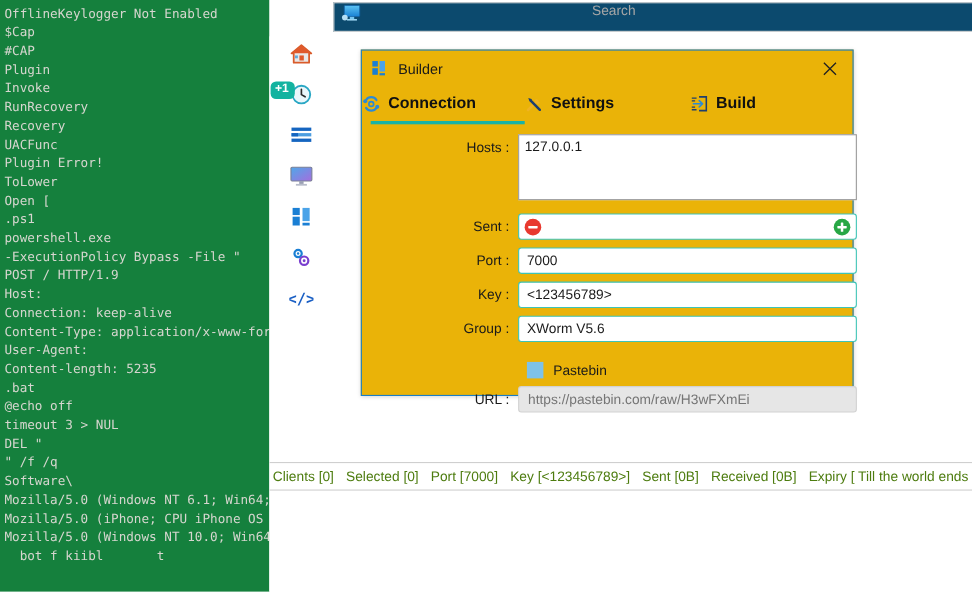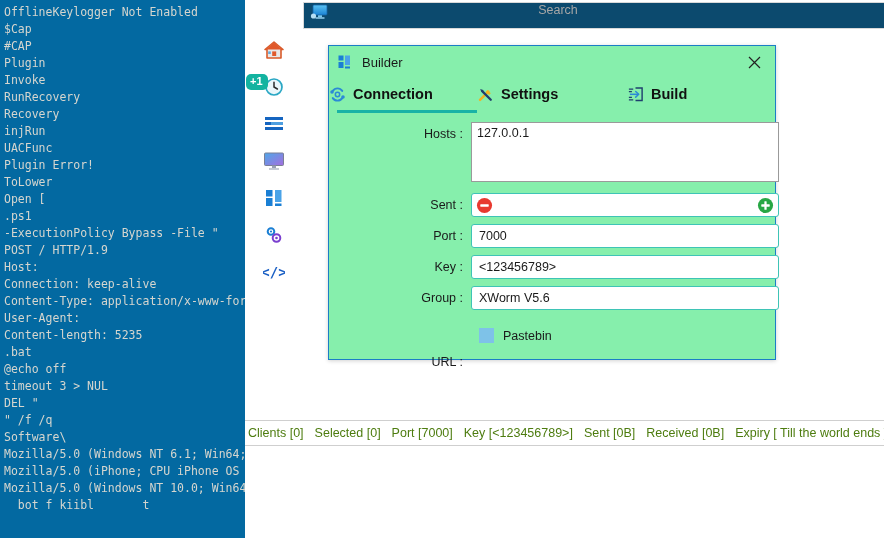--- a/index.html
+++ b/index.html
@@ -9,21 +9,21 @@
     overflow: hidden;
     background: #ffffff;
     font-family: "Liberation Sans", sans-serif;
   }
   #root { position: relative; width: 884px; height: 538px; }
 
   
   .code-panel {
     position: absolute; left: 0; top: 0;
     width: 245px; height: 538px;
-    background: #0369a1;
+    background: #15803d;
     overflow: hidden;
     padding: 4px 0 0 4px;
   }
   .code-line {
     font-family: "DejaVu Sans Mono", "Liberation Mono", monospace;
     font-size: 11.5px;
     line-height: 17px;
     color: #d6d6cf;
     white-space: pre;
   }
@@ -81,21 +81,21 @@
     display: flex; align-items: center;
     font-size: 12.5px; color: #4d7c0f;
     padding-left: 3px;
   }
   .status-seg { margin-right: 11px; white-space: nowrap; }
 
   
   .dialog {
     position: absolute; left: 328px; top: 45px;
     width: 448px; height: 315px;
-    background: #86efac;
+    background: #eab308;
     border: 1px solid #1b7ec6;
     box-shadow: 0 1px 4px rgba(0,0,0,0.18);
   }
   .dialog-title {
     position: relative;
     height: 33px;
     display: flex; align-items: center;
     padding-left: 9px;
   }
   .dlg-icon { width: 16px; height: 16px; margin-right: 8px; }
@@ -198,26 +198,26 @@
 
   <div class="code-panel">
     <div id="code-lines">
         <div class="code-line">OfflineKeylogger Not Enabled</div>
         <div class="code-line">$Cap</div>
         <div class="code-line">#CAP</div>
         <div class="code-line">Plugin</div>
         <div class="code-line">Invoke</div>
         <div class="code-line">RunRecovery</div>
         <div class="code-line">Recovery</div>
-        <div class="code-line">injRun</div>
         <div class="code-line">UACFunc</div>
         <div class="code-line">Plugin Error!</div>
         <div class="code-line">ToLower</div>
         <div class="code-line">Open [</div>
         <div class="code-line">.ps1</div>
+        <div class="code-line">powershell.exe</div>
         <div class="code-line">-ExecutionPolicy Bypass -File "</div>
         <div class="code-line">POST / HTTP/1.9</div>
         <div class="code-line">Host:</div>
         <div class="code-line">Connection: keep-alive</div>
         <div class="code-line">Content-Type: application/x-www-form-urlencoded</div>
         <div class="code-line">User-Agent:</div>
         <div class="code-line">Content-length: 5235</div>
         <div class="code-line">.bat</div>
         <div class="code-line">@echo off</div>
         <div class="code-line">timeout 3 &gt; NUL</div>
@@ -464,17 +464,22 @@
         </div>
       </div>
 
       <div class="chk-row">
         <span class="chk-box"></span>
         <span class="chk-label">Pastebin</span>
       </div>
 
       <div class="row">
         <div class="lbl">URL :</div>
+        <div class="field">
+          <div class="url-disabled">
+            <input type="text" disabled="" placeholder="https://pastebin.com/raw/H3wFXmEi" style="">
+          </div>
+        </div>
       </div>
 
     </div>
   </div>
 </div>
 
 </body></html>

